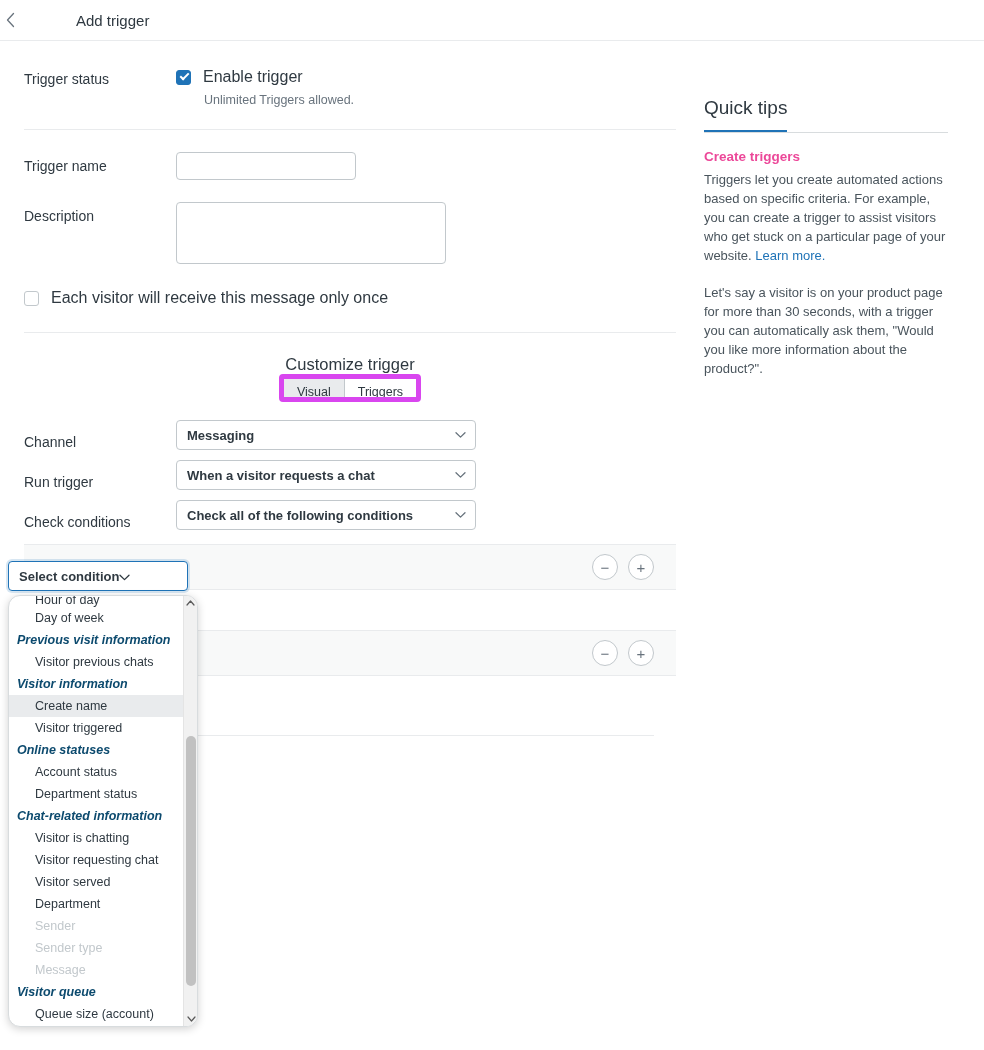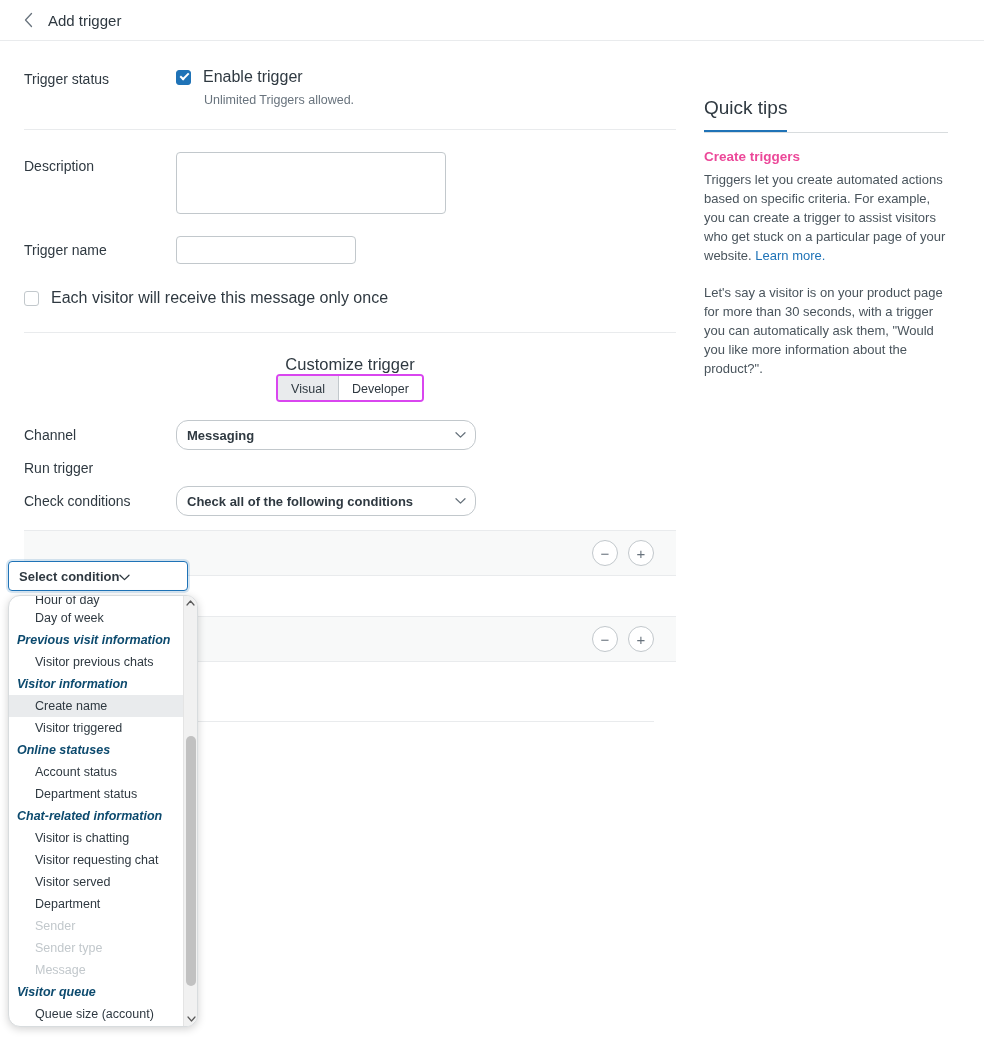--- a/index.html
+++ b/index.html
@@ -14,21 +14,21 @@
     position: relative;
     overflow: hidden;
   }
 
   
   .topbar {
     height: 41px;
     border-bottom: 1px solid #e9ebed;
     display: flex;
     align-items: center;
-    padding-left: 18px;
+    gap: 46px;
   }
   .back-icon {
     width: 20px; height: 20px;
     display: flex; align-items: center; justify-content: center;
     color: #68737d;
     cursor: pointer;
   }
   .back-icon svg { display: block; }
   .topbar-title {
     margin-left: 10px;
@@ -148,21 +148,21 @@
     width: 652px;
     margin-top: 22px;
     flex-direction: column;
   }
   .customize-title {
     font-size: 16.5px;
     color: #2f3941;
   }
   .seg {
     display: flex;
-    border: 2px solid #d946ef;
+    border: 5px solid #d946ef;
     border-radius: 4px;
     overflow: hidden;
     height: 28px;
   }
   .seg div {
     padding: 0 13px;
     height: 26px;
     line-height: 26px;
     font-size: 12.5px;
     color: #2f3941;
@@ -170,40 +170,40 @@
     cursor: pointer;
   }
   .seg div.active { background: #e9ebed; }
   .seg div + div { border-left: 1px solid #c2c8cc; }
 
   
   .sel {
     position: relative;
     height: 30px;
     border: 1px solid #c2c8cc;
-    border-radius: 12px;
+    border-radius: 4px;
     background: #fff;
     display: flex;
     align-items: center;
     padding: 0 28px 0 10px;
     font-size: 13px;
     font-weight: bold;
     color: #2f3941;
     cursor: pointer;
   }
   .sel .chev {
     position: absolute;
     right: 9px; top: 50%;
     transform: translateY(-50%);
     color: #68737d;
     display: flex;
   }
   .sel-w300 { width: 300px; }
 
-  .field-row { display: flex; align-items: center; margin-top: 10px; }
+  .field-row { display: flex; align-items: flex-end; margin-top: 10px; }
   .field-row .row-label { padding-top: 0; }
 
   
   .cond-row {
     width: 652px;
     height: 46px;
     background: #f8f9f9;
     border-top: 1px solid #e9ebed;
     border-bottom: 1px solid #e9ebed;
     display: flex;
@@ -396,65 +396,73 @@
           <div class="cbx-label">Enable trigger</div>
         </div>
         <div class="sub-note">Unlimited Triggers allowed.</div>
       </div>
     </div>
 
     <hr class="sep">
 
     
     <div class="row" style="margin-top:22px">
+      <div class="row-label">Trigger name</div>
+      <input class="text-input" type="text" value="" placeholder="" style="">
+    </div>
+
+    
+    <div class="row" style="margin-top:22px">
       <div class="row-label">Description</div>
       <textarea class="textarea" placeholder="" style=""></textarea>
-    </div>
-
-    
-    <div class="row" style="margin-top:22px">
-      <div class="row-label">Trigger name</div>
-      <input class="text-input" type="text" value="" placeholder="" style="">
     </div>
 
     
     <div class="row" style="margin-top:22px">
       <div class="cbx-wrap">
         <div class="cbx"></div>
         <div class="cbx-label">Each visitor will receive this message only once</div>
       </div>
     </div>
 
     <hr class="sep">
 
     
     <div class="customize-head">
       <div class="customize-title">Customize trigger</div>
       <div class="seg">
         <div class="active">Visual</div>
-        <div>Developer</div>
+        <div>Triggers</div>
       </div>
     </div>
 
     
     <div class="field-row" style="margin-top:18px">
       <div class="row-label">Channel</div>
       <div class="sel sel-w300">
         <span>Messaging</span>
         <span class="chev">
           <svg width="11" height="7" viewBox="0 0 11 7">
               <path d="M1 1.2 L5.5 5.6 L10 1.2" fill="none" stroke="currentColor" stroke-width="1.3" stroke-linecap="round" stroke-linejoin="round"></path>
             </svg>
         </span>
       </div>
     </div>
 
     
     <div class="field-row">
       <div class="row-label">Run trigger</div>
+      <div class="sel sel-w300">
+        <span>When a visitor requests a chat</span>
+        <span class="chev">
+          <svg width="11" height="7" viewBox="0 0 11 7">
+              <path d="M1 1.2 L5.5 5.6 L10 1.2" fill="none" stroke="currentColor" stroke-width="1.3" stroke-linecap="round" stroke-linejoin="round"></path>
+            </svg>
+        </span>
+      </div>
     </div>
 
     
     <div class="field-row">
       <div class="row-label">Check conditions</div>
       <div class="sel sel-w300">
         <span>Check all of the following conditions</span>
         <span class="chev">
           <svg width="11" height="7" viewBox="0 0 11 7">
               <path d="M1 1.2 L5.5 5.6 L10 1.2" fill="none" stroke="currentColor" stroke-width="1.3" stroke-linecap="round" stroke-linejoin="round"></path>

